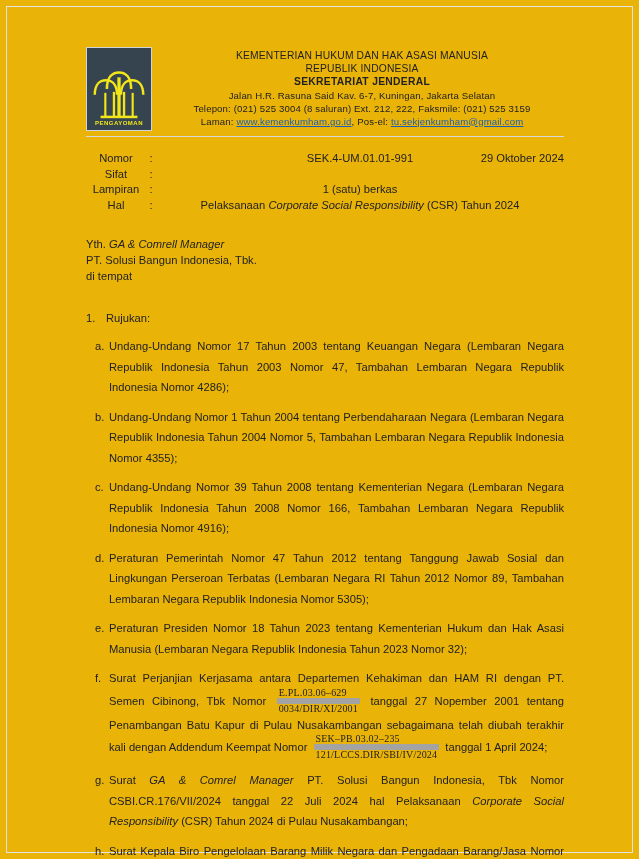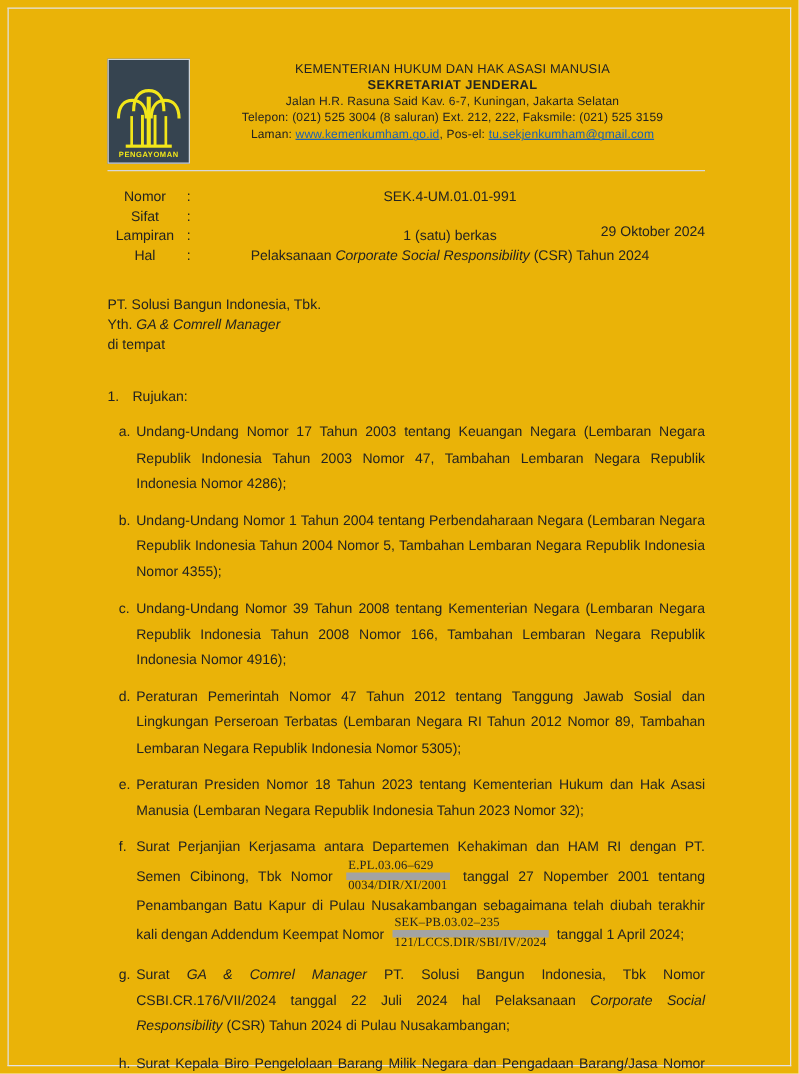--- a/index.html
+++ b/index.html
@@ -115,21 +115,20 @@
     flex: 0 0 10px;
   }
   .meta-value {
     flex: 1 1 auto;
   }
   .meta-date {
     position: absolute;
     right: 0;
     top: 0;
     font-size: 11.2px;
-    margin-top: 28px;
   }
   .it { font-style: italic; }
 
   
   .addressee {
     margin-top: 24px;
     font-size: 11.2px;
     line-height: 15.6px;
   }
 
@@ -223,20 +222,21 @@
             <rect x="17.8" y="46" width="2.2" height="25"></rect>
             <rect x="46" y="46" width="2.2" height="25"></rect>
             <rect x="14" y="69.5" width="38" height="2.6"></rect>
           </g>
           <text x="33" y="79.5" fill="#f2e619" font-family="Liberation Sans, sans-serif" font-size="6.2" font-weight="bold" letter-spacing="0.5" text-anchor="middle">PENGAYOMAN</text>
         </svg>
       </div>
 
       <div class="head-text">
         <div class="head-line">KEMENTERIAN HUKUM DAN HAK ASASI MANUSIA</div>
+        <div class="head-line">REPUBLIK INDONESIA</div>
         <div class="head-line bold">SEKRETARIAT JENDERAL</div>
         <div class="head-line small">Jalan H.R. Rasuna Said Kav. 6-7, Kuningan, Jakarta Selatan</div>
         <div class="head-line small">Telepon: (021) 525 3004 (8 saluran) Ext. 212, 222, Faksmile: (021) 525 3159</div>
         <div class="head-line small"><span>Laman: </span><span class="link">www.kemenkumham.go.id</span><span>, Pos-el: </span><span class="link">tu.sekjenkumham@gmail.com</span></div>
       </div>
     </div>
 
     <div class="rule"></div>
 
     <div class="meta">
@@ -260,22 +260,22 @@
       </div>
 
       <div class="meta-row">
         <div class="meta-label">Hal</div>
         <div class="meta-colon">:</div>
         <div class="meta-value"><span>Pelaksanaan </span><span class="it">Corporate Social Responsibility</span><span> (CSR) Tahun 2024</span></div>
       </div>
     </div>
 
     <div class="addressee">
+      <div><span>Yth. </span><span class="it">GA &amp; Comrell Manager</span></div>
       <div>PT. Solusi Bangun Indonesia, Tbk.</div>
-      <div><span>Yth. </span><span class="it">GA &amp; Comrell Manager</span></div>
       <div>di tempat</div>
     </div>
 
     <div class="body-section">
 
       <div class="numbered-row">
         <div class="num-marker">1.</div>
         <div>Rujukan:</div>
       </div>
 

